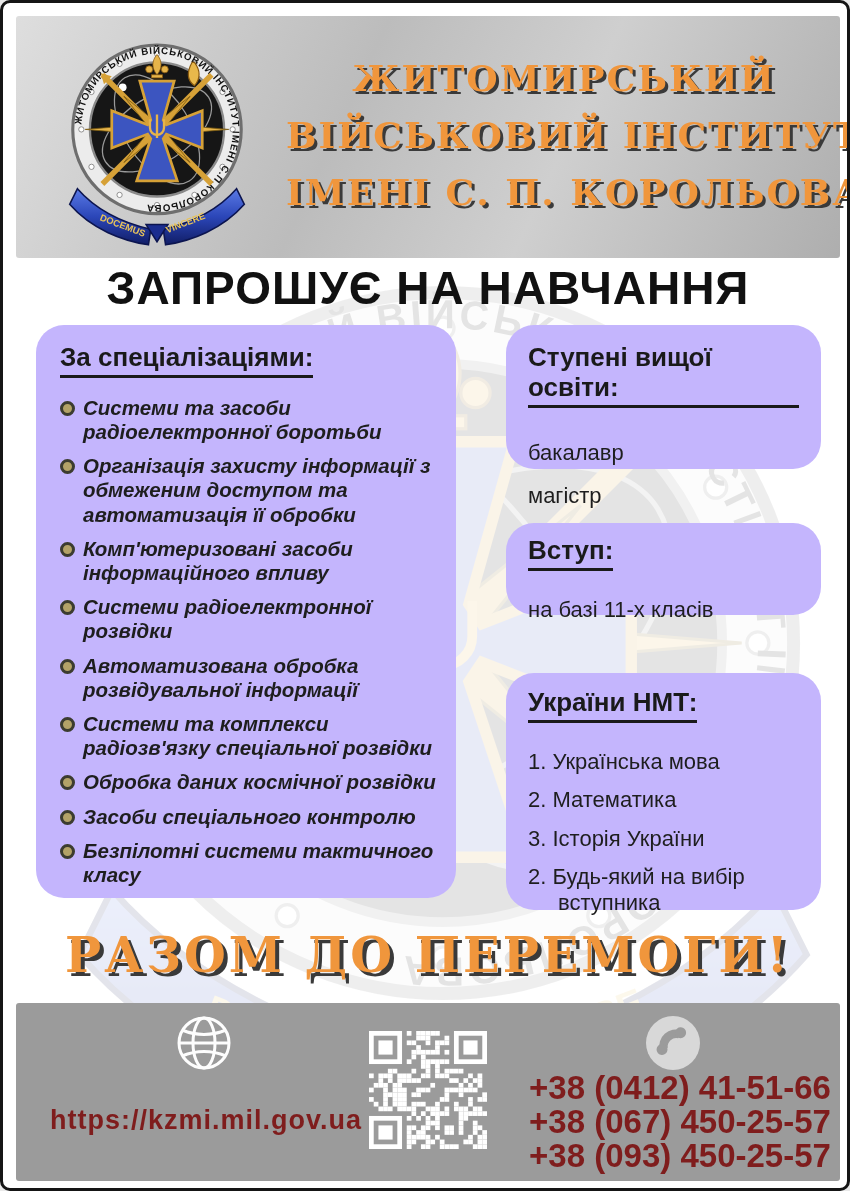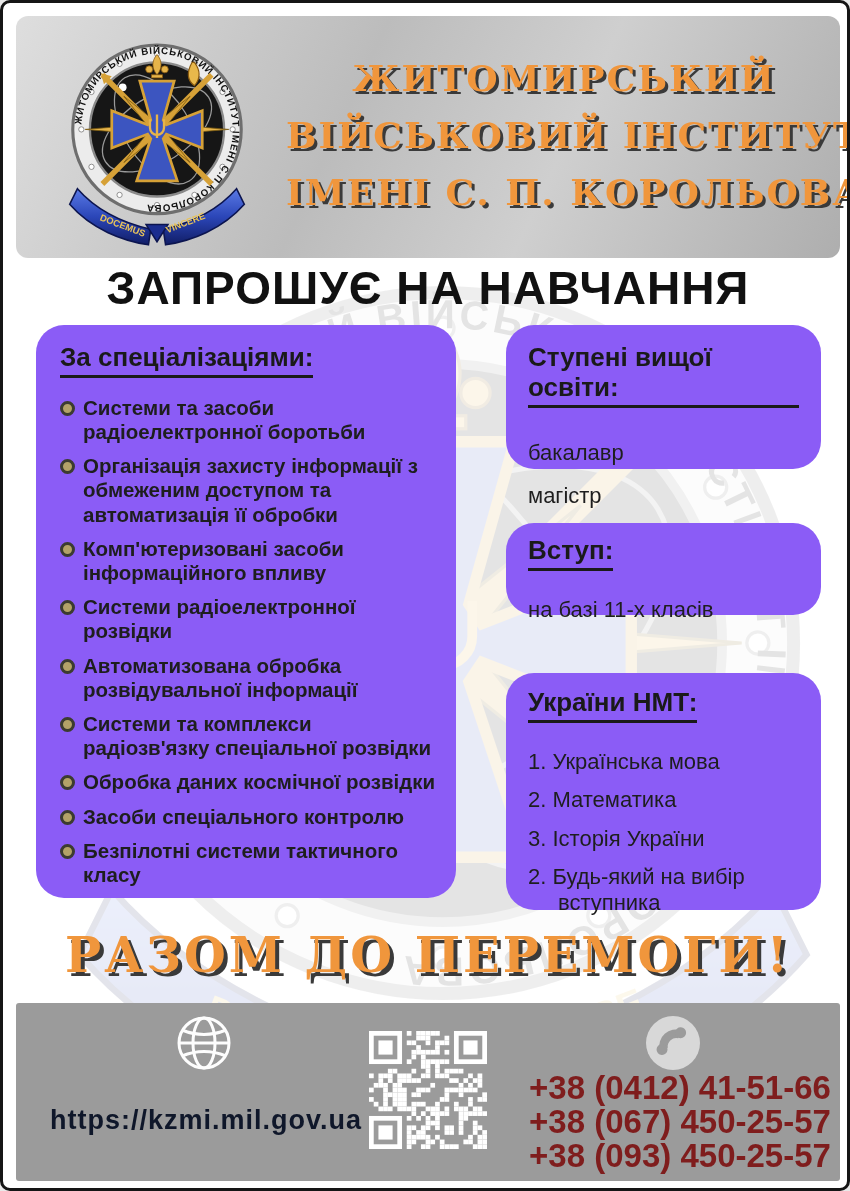--- a/index.html
+++ b/index.html
@@ -5,71 +5,71 @@
   html,body{margin:0;padding:0;background:#e9e9e9;}
   .poster{
     position:relative;width:850px;height:1191px;background:#fff;
     border:3px solid #151515;border-radius:10px;box-sizing:border-box;
     overflow:hidden;font-family:"Liberation Sans",sans-serif;
   }
   
   .header-band{
     position:absolute;left:13px;top:13px;width:824px;height:242px;
     background:linear-gradient(115deg,#dedede 0%,#bcbcbc 40%,#cfcfcf 65%,#aeaeae 100%);
-    border-radius:12px;
+    border-radius:3px;
   }
   .emblem-svg{position:absolute;left:32px;top:12px;width:218px;height:234px;}
   .header-title{
     position:absolute;left:270px;top:34px;width:556px;text-align:center;
   }
   .header-title .tline{
     font-family:"DejaVu Serif",serif;font-weight:bold;
     font-size:36px;line-height:57px;letter-spacing:2px;
     color:#F0963C;text-shadow:3px 3px 0 #3a3a3a;white-space:nowrap;
   }
   
   .banner{
     position:absolute;left:0;top:258px;width:850px;text-align:center;
     font-size:46px;font-weight:bold;letter-spacing:1px;color:#111;
   }
   
   .watermark{position:absolute;left:18px;top:218px;width:844px;height:974px;opacity:0.11;pointer-events:none;}
   
-  .panel{position:absolute;background:#8b5cf6;border-radius:28px;box-sizing:border-box;color:#1e1e1e;}
+  .panel{position:absolute;background:#c4b5fd;border-radius:28px;box-sizing:border-box;color:#1e1e1e;}
   .panel-left{left:33px;top:322px;width:420px;height:573px;padding:18px 20px 14px 24px;}
   .box-degrees{left:503px;top:322px;width:315px;height:144px;padding:18px 22px;}
   .box-admission{left:503px;top:520px;width:315px;height:92px;padding:13px 22px;}
   .box-nmt{left:503px;top:670px;width:315px;height:237px;padding:15px 22px;}
   .panel h2{
     margin:0 0 14px 0;font-size:26px;font-weight:bold;color:#1a1a1a;
     display:inline-block;border-bottom:3px solid #1a1a1a;padding-bottom:2px;line-height:1.15;
   }
   ul.spec-list{list-style:none;margin:4px 0 0 0;padding:0;}
   ul.spec-list li{display:flex;align-items:flex-start;margin:0 0 10px 0;
-    font-size:20.5px;font-weight:bold;line-height:1.18;}
+    font-size:20.5px;font-weight:bold;line-height:1.18;font-style:italic;}
   .bullet{flex:0 0 auto;width:9px;height:9px;border-radius:50%;
     background:#b3a268;border:3px solid #3c3c30;margin:5px 8px 0 0;}
   .plain-item{font-size:22px;font-weight:normal;margin:18px 0 0 0;line-height:1.15;}
   .box-admission .plain-item{margin-top:12px;}
   .nmt-item{font-size:22px;font-weight:normal;margin:12px 0 0 0;line-height:1.2;
     padding-left:30px;text-indent:-30px;}
   
   .slogan{
     position:absolute;left:0;top:924px;width:850px;text-align:center;
     font-family:"DejaVu Serif",serif;font-weight:bold;font-size:48px;letter-spacing:3px;
     color:#F0963C;text-shadow:4px 4px 0 #3a3a3a;white-space:nowrap;
   }
   
   .footer{
     position:absolute;left:13px;top:1000px;width:824px;height:178px;
     background:#9b9b9b;border-radius:3px;color:#fff;
   }
   .globe{position:absolute;left:158px;top:10px;width:60px;height:60px;}
   .site{position:absolute;left:15px;top:102px;width:350px;text-align:center;
-    font-size:27px;font-weight:bold;letter-spacing:1px;color:#0f172a;text-decoration:none;display:block;}
+    font-size:27px;font-weight:bold;letter-spacing:1px;color:#7f1d1d;text-decoration:none;display:block;}
   .qr{position:absolute;left:353px;top:28px;width:118px;height:118px;}
   .phone-badge{position:absolute;left:629px;top:12px;width:56px;height:56px;}
   .phones{position:absolute;left:505px;top:68px;width:318px;text-align:center;}
   .phones div{font-size:33px;font-weight:bold;line-height:34px;color:#7f1d1d;white-space:nowrap;}
 </style>
 </head>
 <body>
 
 <div class="poster">
 

